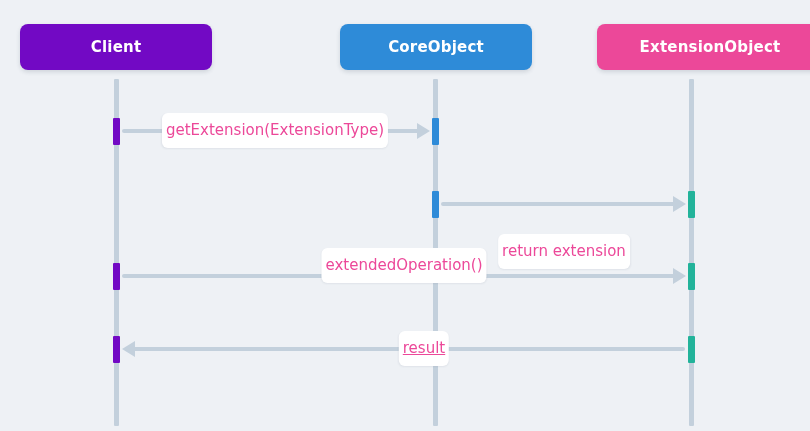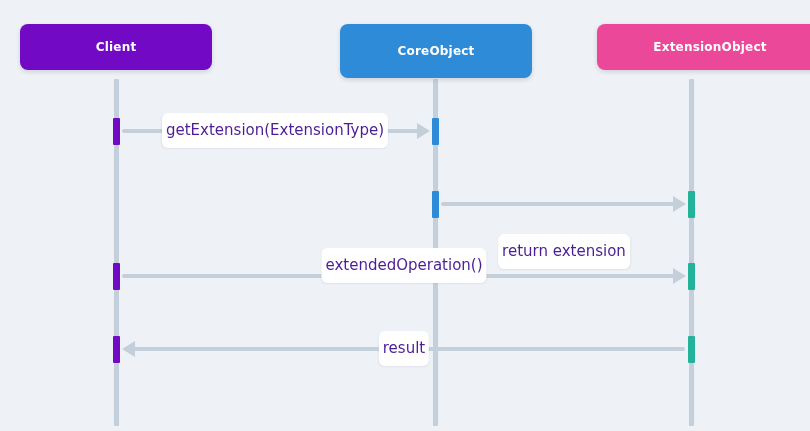--- a/index.html
+++ b/index.html
@@ -28,21 +28,21 @@
     height: 46px;
     border-radius: 8px;
     display: flex;
     align-items: center;
     justify-content: center;
     box-shadow: 0 2px 4px rgba(45, 62, 80, 0.16);
     box-sizing: border-box;
   }
   .participant .p-label {
     color: #ffffff;
-    font-size: 12px;
+    font-size: 15px;
     font-weight: 700;
     letter-spacing: 0.2px;
     line-height: 1;
     white-space: nowrap;
   }
 
   
   .lifeline {
     position: absolute;
     width: 5px;
@@ -77,21 +77,21 @@
   .arrowhead.left {
     border-right: 13px solid #c3d0dc;
   }
 
   .msg-label {
     position: absolute;
     background: #ffffff;
     border-radius: 6px;
     padding: 9px 4px;
     font-size: 15px;
-    color: #4c1d95;
+    color: #ec4899;
     white-space: nowrap;
     line-height: 1.1;
     transform: translateX(-50%);
     box-shadow: 0 1px 2px rgba(45, 62, 80, 0.07);
     box-sizing: border-box;
   }
 </style>
 </head>
 <body>
 
@@ -106,36 +106,36 @@
       <div class="arrowhead right" style="top: 123px; left: 417px;"></div>
       <div class="msg-label" style="left: 275px; top: 113px;">getExtension(ExtensionType)</div>
       <div class="msg-line" style="left: 441px; width: 234px; top: 202px;"></div>
       <div class="arrowhead right" style="top: 196px; left: 673px;"></div>
       <div class="msg-label" style="left: 564px; top: 186px; margin-top: 48px;">return extension</div>
       <div class="msg-line" style="left: 122px; width: 553px; top: 274px;"></div>
       <div class="arrowhead right" style="top: 268px; left: 673px;"></div>
       <div class="msg-label" style="left: 404px; top: 248px;">extendedOperation()</div>
       <div class="msg-line" style="left: 132px; width: 553px; top: 347px;"></div>
       <div class="arrowhead left" style="top: 341px; left: 122px;"></div>
-      <div class="msg-label" style="left: 404px; top: 331px;">result</div>
+      <div class="msg-label" style="left: 424px; top: 331px; text-decoration: underline;">result</div>
     </div>
   <div id="activations-layer">
       <div class="activation" style="left: 113px; top: 118px; height: 27px; background: rgb(114, 9, 196);"></div>
       <div class="activation" style="left: 432px; top: 118px; height: 27px; background: rgb(46, 139, 216);"></div>
       <div class="activation" style="left: 432px; top: 191px; height: 27px; background: rgb(46, 139, 216);"></div>
       <div class="activation" style="left: 688px; top: 191px; height: 27px; background: rgb(34, 179, 154);"></div>
       <div class="activation" style="left: 113px; top: 263px; height: 27px; background: rgb(114, 9, 196);"></div>
       <div class="activation" style="left: 688px; top: 263px; height: 27px; background: rgb(34, 179, 154);"></div>
       <div class="activation" style="left: 113px; top: 336px; height: 27px; background: rgb(114, 9, 196);"></div>
       <div class="activation" style="left: 688px; top: 336px; height: 27px; background: rgb(34, 179, 154);"></div>
     </div>
   <div id="participants-layer">
       <div class="participant" style="left: 20px; top: 24px; width: 192px; height: 46px; background: rgb(114, 9, 196);">
         <span class="p-label">Client</span>
       </div>
-      <div class="participant" style="left: 340px; top: 24px; width: 192px; height: 54px; background: rgb(46, 139, 216);">
+      <div class="participant" style="left: 340px; top: 24px; width: 192px; height: 46px; background: rgb(46, 139, 216);">
         <span class="p-label">CoreObject</span>
       </div>
       <div class="participant" style="left: 597px; top: 24px; width: 226px; height: 46px; background: #ec4899;">
         <span class="p-label">ExtensionObject</span>
       </div>
     </div>
 </div>
 
 </body></html>

